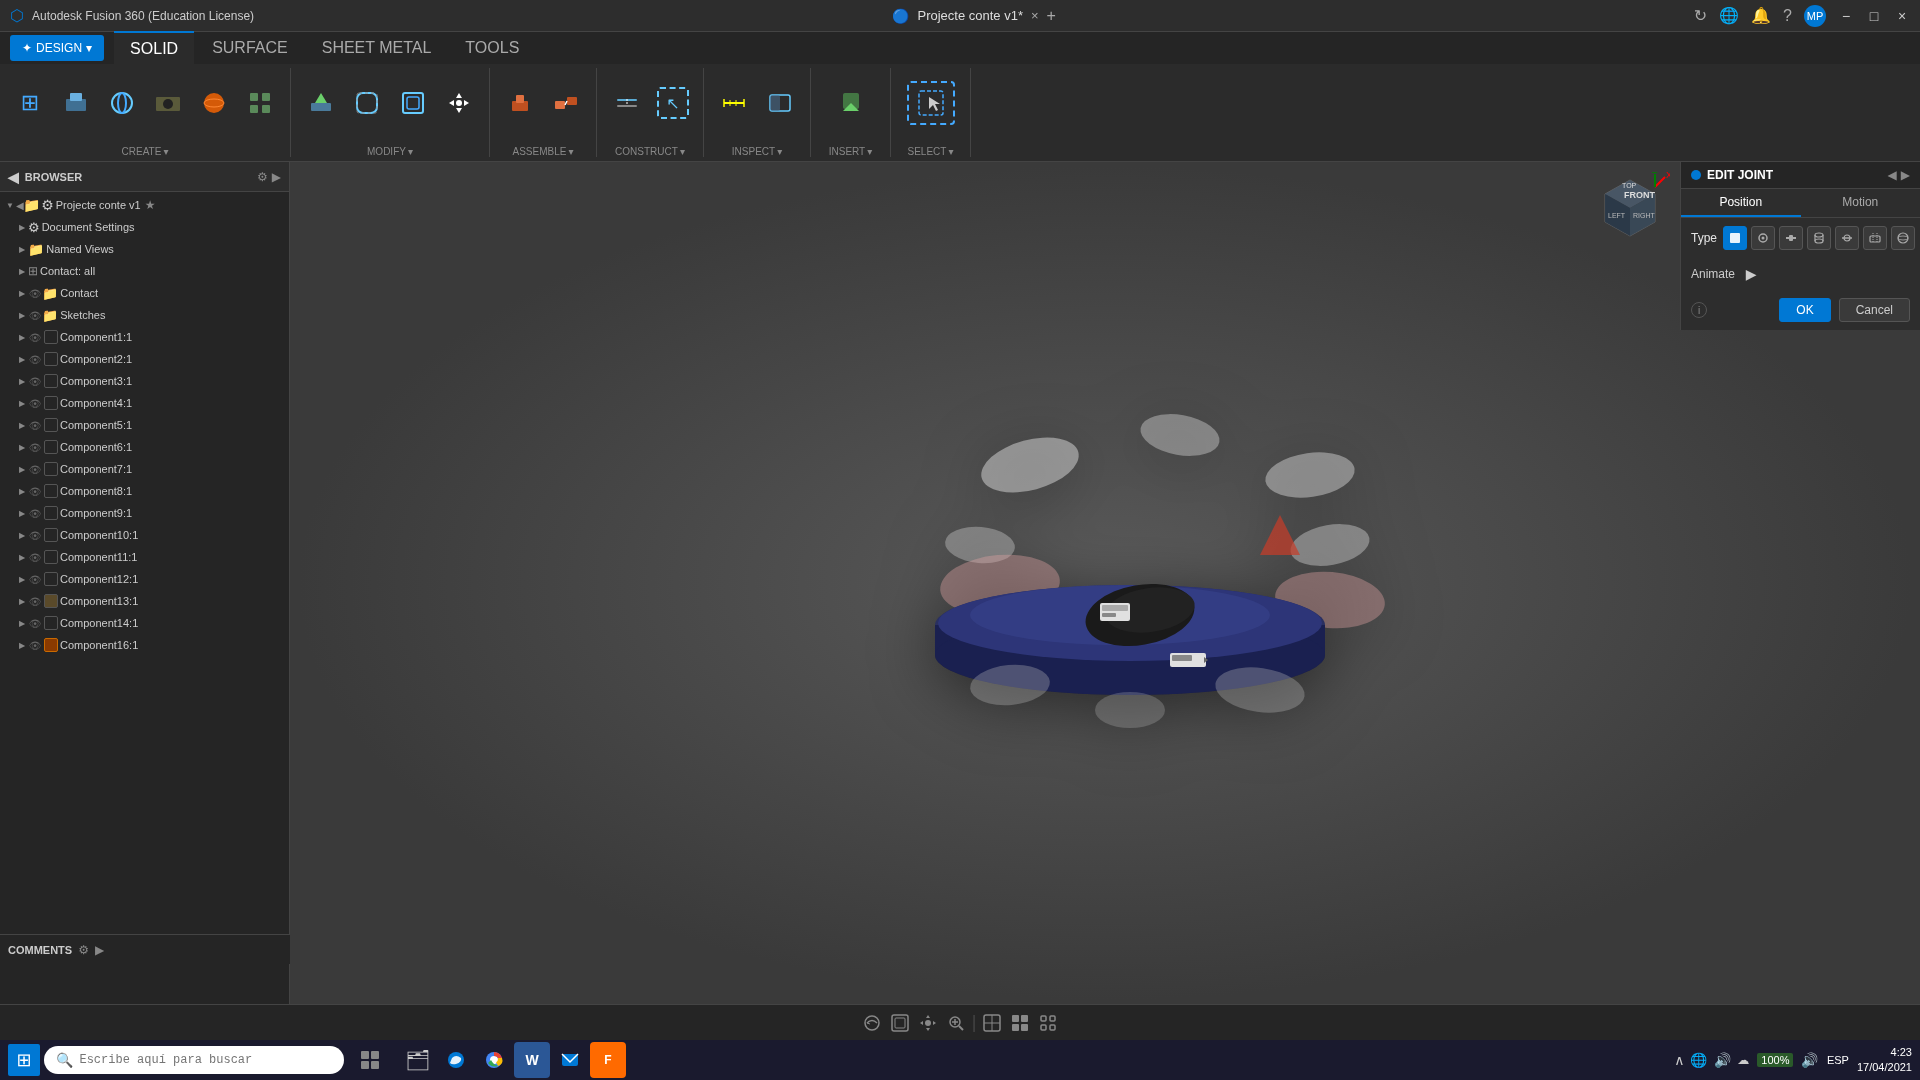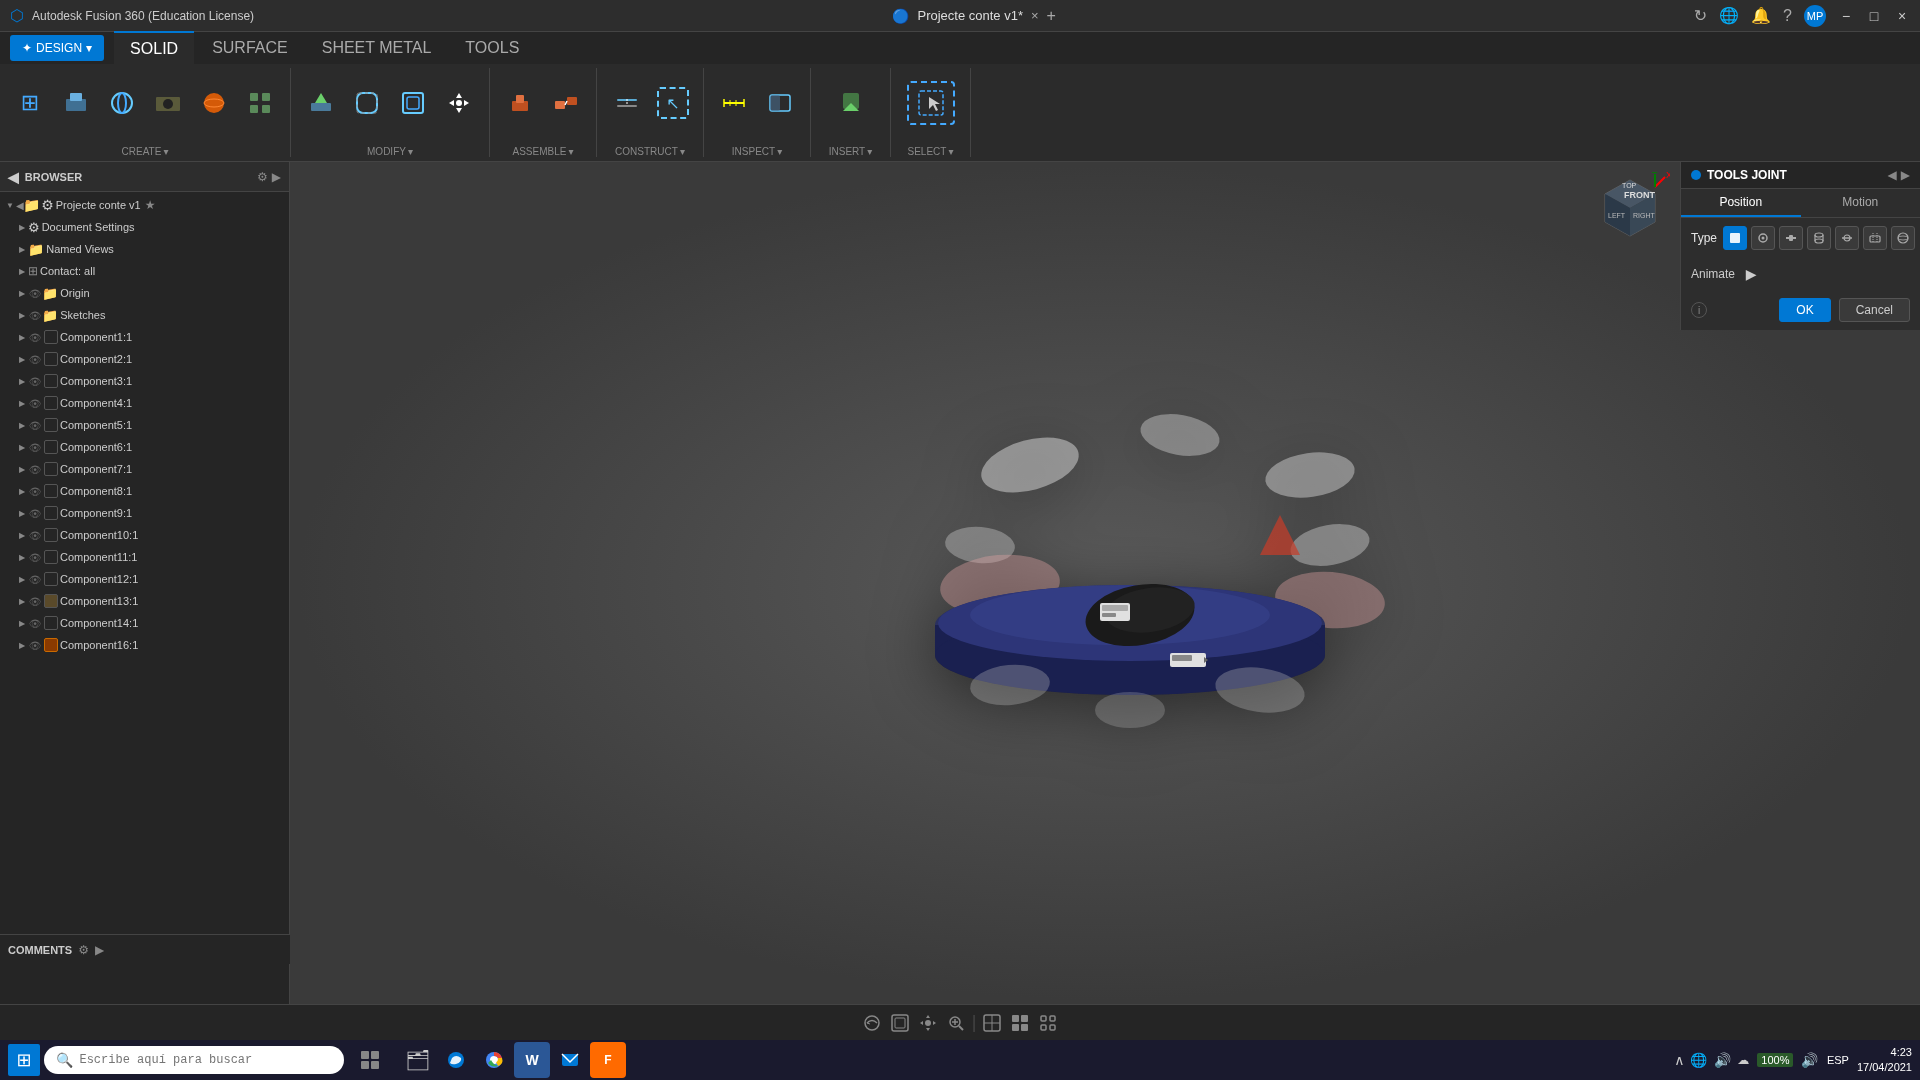--- a/index.html
+++ b/index.html
@@ -397,21 +397,21 @@
       <div class="tree-item" style="padding-left:16px;">
         <span class="tree-arrow">▶</span>
         <span style="font-size:12px; color:#888;">⊞</span>
         <span class="tree-label">Contact: all</span>
       </div>
 
       <div class="tree-item" style="padding-left:16px;">
         <span class="tree-arrow">▶</span>
         <span class="eye-icon">👁</span>
         <span style="font-size:13px;">📁</span>
-        <span class="tree-label">Origin</span>
+        <span class="tree-label">Contact</span>
       </div>
 
       <div class="tree-item" style="padding-left:16px;">
         <span class="tree-arrow">▶</span>
         <span class="eye-icon">👁</span>
         <span style="font-size:13px;">📁</span>
         <span class="tree-label">Sketches</span>
       </div>
 
       <div class="tree-item" style="padding-left:16px;">
@@ -579,21 +579,21 @@
         <text x="43" y="46" fill="#bbb" font-size="7" font-family="Arial">RIGHT</text>
         <text x="18" y="46" fill="#bbb" font-size="7" font-family="Arial">LEFT</text>
         <text x="32" y="16" fill="#ddd" font-size="7" font-family="Arial">TOP</text>
       </svg>
     </div>
 
     <div id="edit-joint">
       <div id="edit-joint-header">
         <div id="edit-joint-title">
           <span class="joint-dot"></span>
-          <span>TOOLS JOINT</span>
+          <span>EDIT JOINT</span>
         </div>
         <div style="display:flex; gap:4px;">
           <span style="color:#888; cursor:pointer; font-size:12px;">◀</span>
           <span style="color:#888; cursor:pointer; font-size:12px;">▶</span>
         </div>
       </div>
       <div id="edit-joint-tabs">
         <div class="joint-tab active">Position</div>
         <div class="joint-tab">Motion</div>
       </div>

